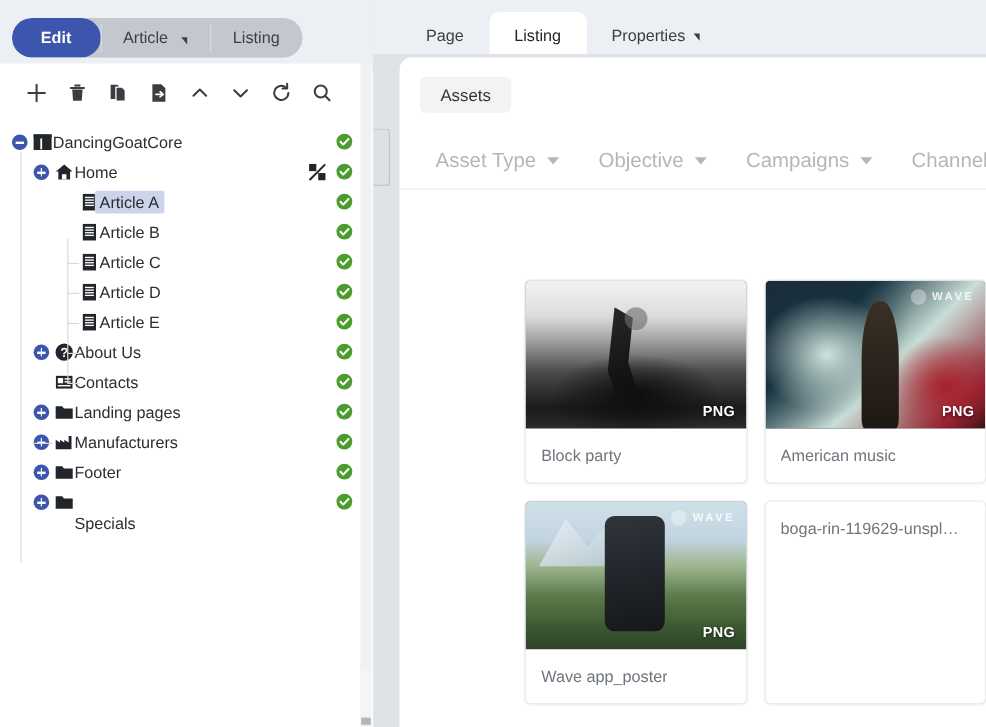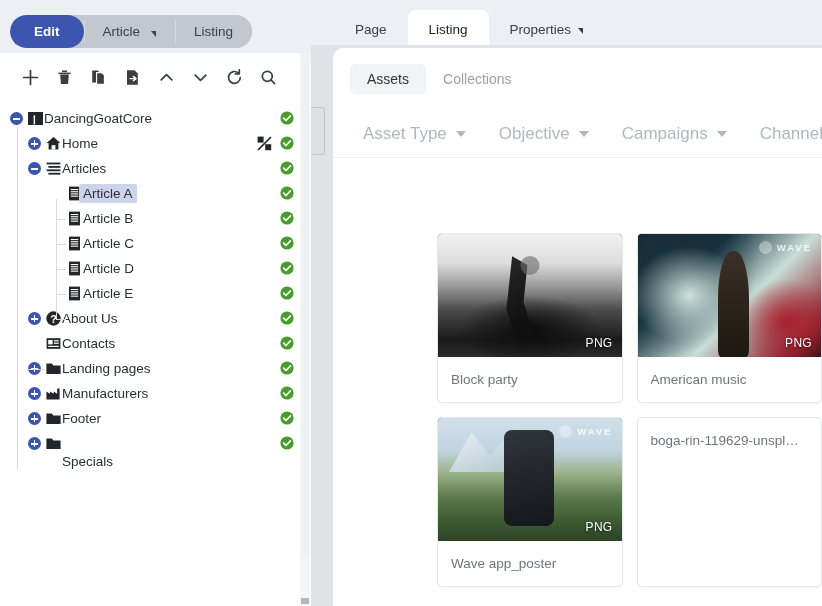--- a/index.html
+++ b/index.html
@@ -360,21 +360,21 @@
     height: 123px;
     overflow: hidden;
     background: #404040;
   }
   .asset-thumb .art { position: absolute; inset: 0; }
   .fmt-badge {
     position: absolute;
     right: 9px; bottom: 7px;
     color: #ffffff;
     font-size: 12px;
-    font-weight: normal;
+    font-weight: bold;
     letter-spacing: 0.3px;
     text-shadow: 0 1px 3px rgba(0,0,0,0.6);
   }
   .wave-wm {
     position: absolute;
     right: 9px; top: 7px;
     display: flex;
     align-items: center;
     gap: 5px;
     color: rgba(255,255,255,0.82);
@@ -580,38 +580,20 @@
                     <path d="M14 1L1 14" stroke="#22252a" stroke-width="1.7"></path>
                   </svg></div>
                 <div class="status-dot"><svg viewBox="0 0 14 14" width="14" height="14">
                     <circle cx="7" cy="7" r="6.6" fill="#4a9c2d"></circle>
                     <path d="M3.7 7.2l2.3 2.3 4.4-4.6" stroke="#fff" stroke-width="1.7" fill="none" stroke-linecap="round" stroke-linejoin="round"></path>
                   </svg></div>
               </div>
             </div>
             <div class="tree-row">
               <div class="tw">
-                <div class="expander" style="left: 28px;"></div>
-                <div class="node-icon" style="left: 45px;">
-                  <svg viewBox="0 0 17 17" width="17" height="17">
-                    <rect x="1.6" y="2.6" width="13.8" height="1.8" fill="#22252a"></rect>
-                    <rect x="3.4" y="6" width="12" height="1.8" fill="#22252a"></rect>
-                    <rect x="1.6" y="9.4" width="13.8" height="1.8" fill="#22252a"></rect>
-                    <rect x="3.4" y="12.8" width="12" height="1.8" fill="#22252a"></rect>
-                  </svg>
-                </div>
-                <div class="node-label" style="left: 58px;">Articles</div>
-                <div class="status-dot"><svg viewBox="0 0 14 14" width="14" height="14">
-                    <circle cx="7" cy="7" r="6.6" fill="#4a9c2d"></circle>
-                    <path d="M3.7 7.2l2.3 2.3 4.4-4.6" stroke="#fff" stroke-width="1.7" fill="none" stroke-linecap="round" stroke-linejoin="round"></path>
-                  </svg></div>
-              </div>
-            </div>
-            <div class="tree-row">
-              <div class="tw">
                 <div class="node-icon" style="left: 66px;">
                   <svg viewBox="0 0 17 17" width="17" height="17">
                     <rect x="3" y="1.6" width="11" height="13.8" fill="#22252a"></rect>
                     <rect x="4.8" y="4" width="7.4" height="1.1" fill="#fff"></rect>
                     <rect x="4.8" y="6.2" width="7.4" height="1.1" fill="#fff"></rect>
                     <rect x="4.8" y="8.4" width="7.4" height="1.1" fill="#fff"></rect>
                     <rect x="4.8" y="10.6" width="7.4" height="1.1" fill="#fff"></rect>
                   </svg>
                 </div>
                 <div class="node-label selected" style="left: 79px;">Article A</div>
@@ -823,23 +805,20 @@
     <div id="panel-strip">
       <div id="drag-handle"></div>
     </div>
 
     <div id="content-card">
 
       <div id="sub-tabs">
         <div class="stab active">
           <span>Assets</span>
         </div>
-        <div class="stab">
-          <span>Collections</span>
-        </div>
       </div>
 
       <div id="filter-bar">
         <div class="filter">
           <span>Asset Type</span>
           <span class="caret-filter"></span>
         </div>
         <div class="filter">
           <span>Objective</span>
           <span class="caret-filter"></span>

